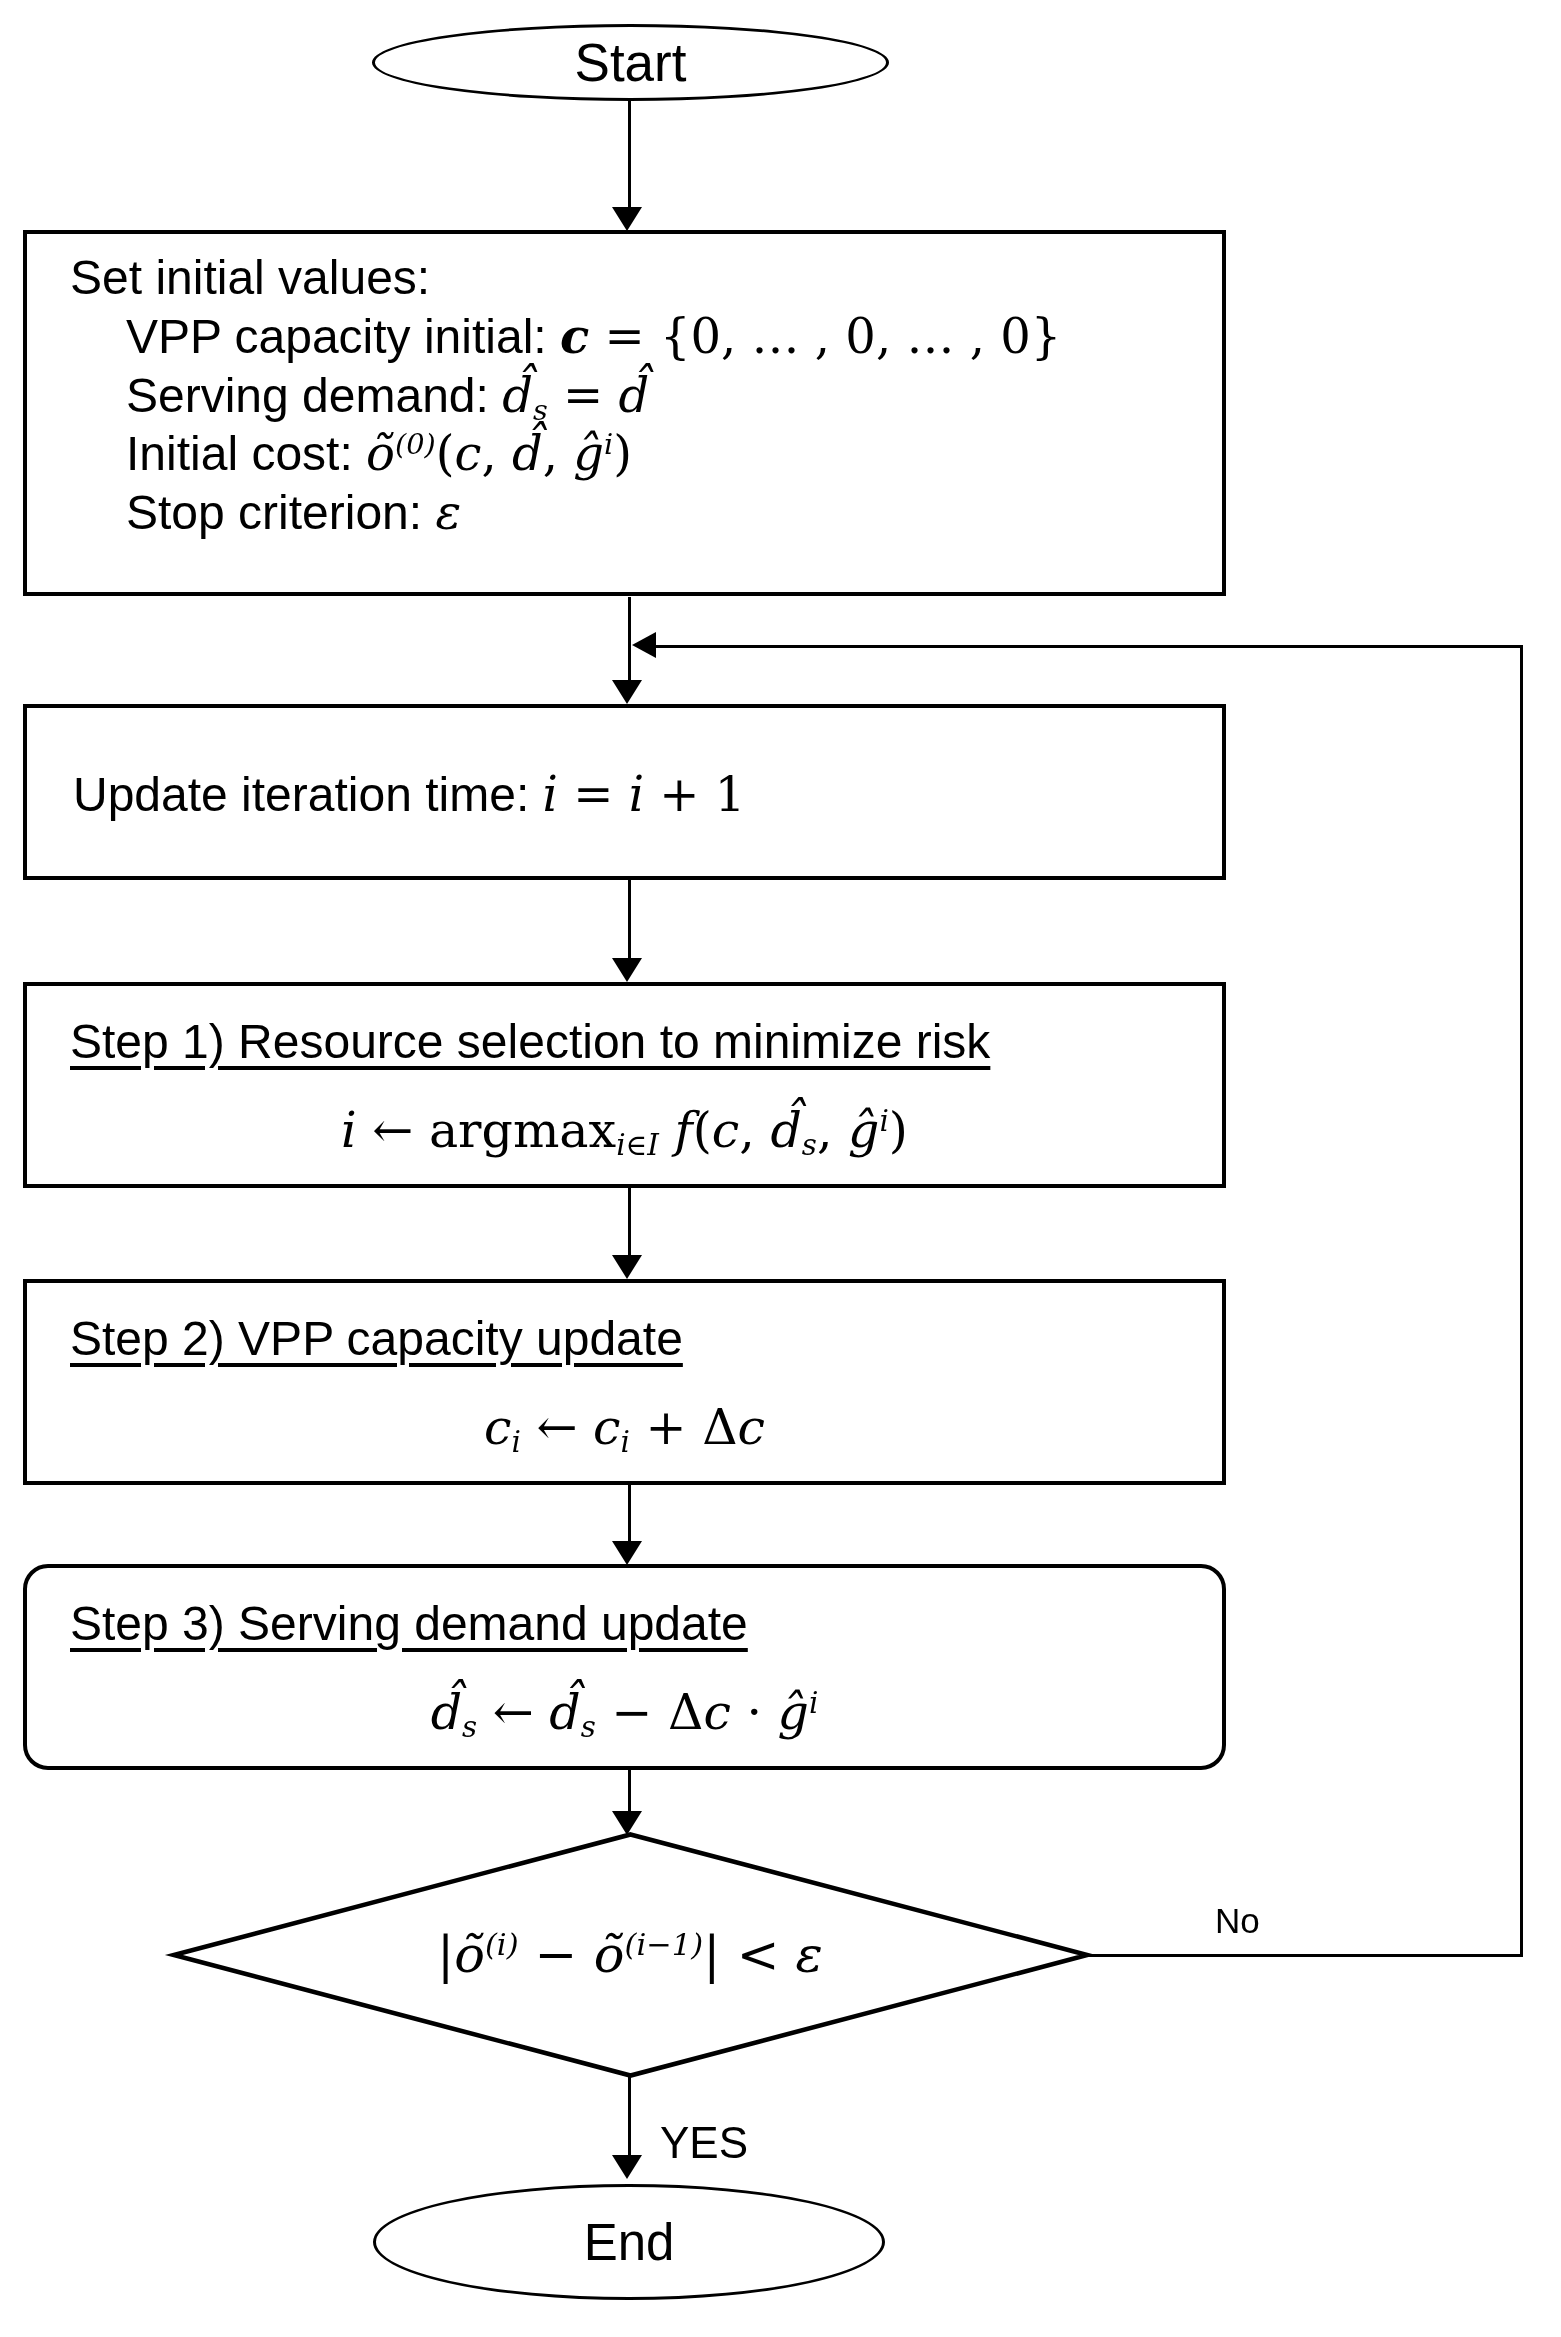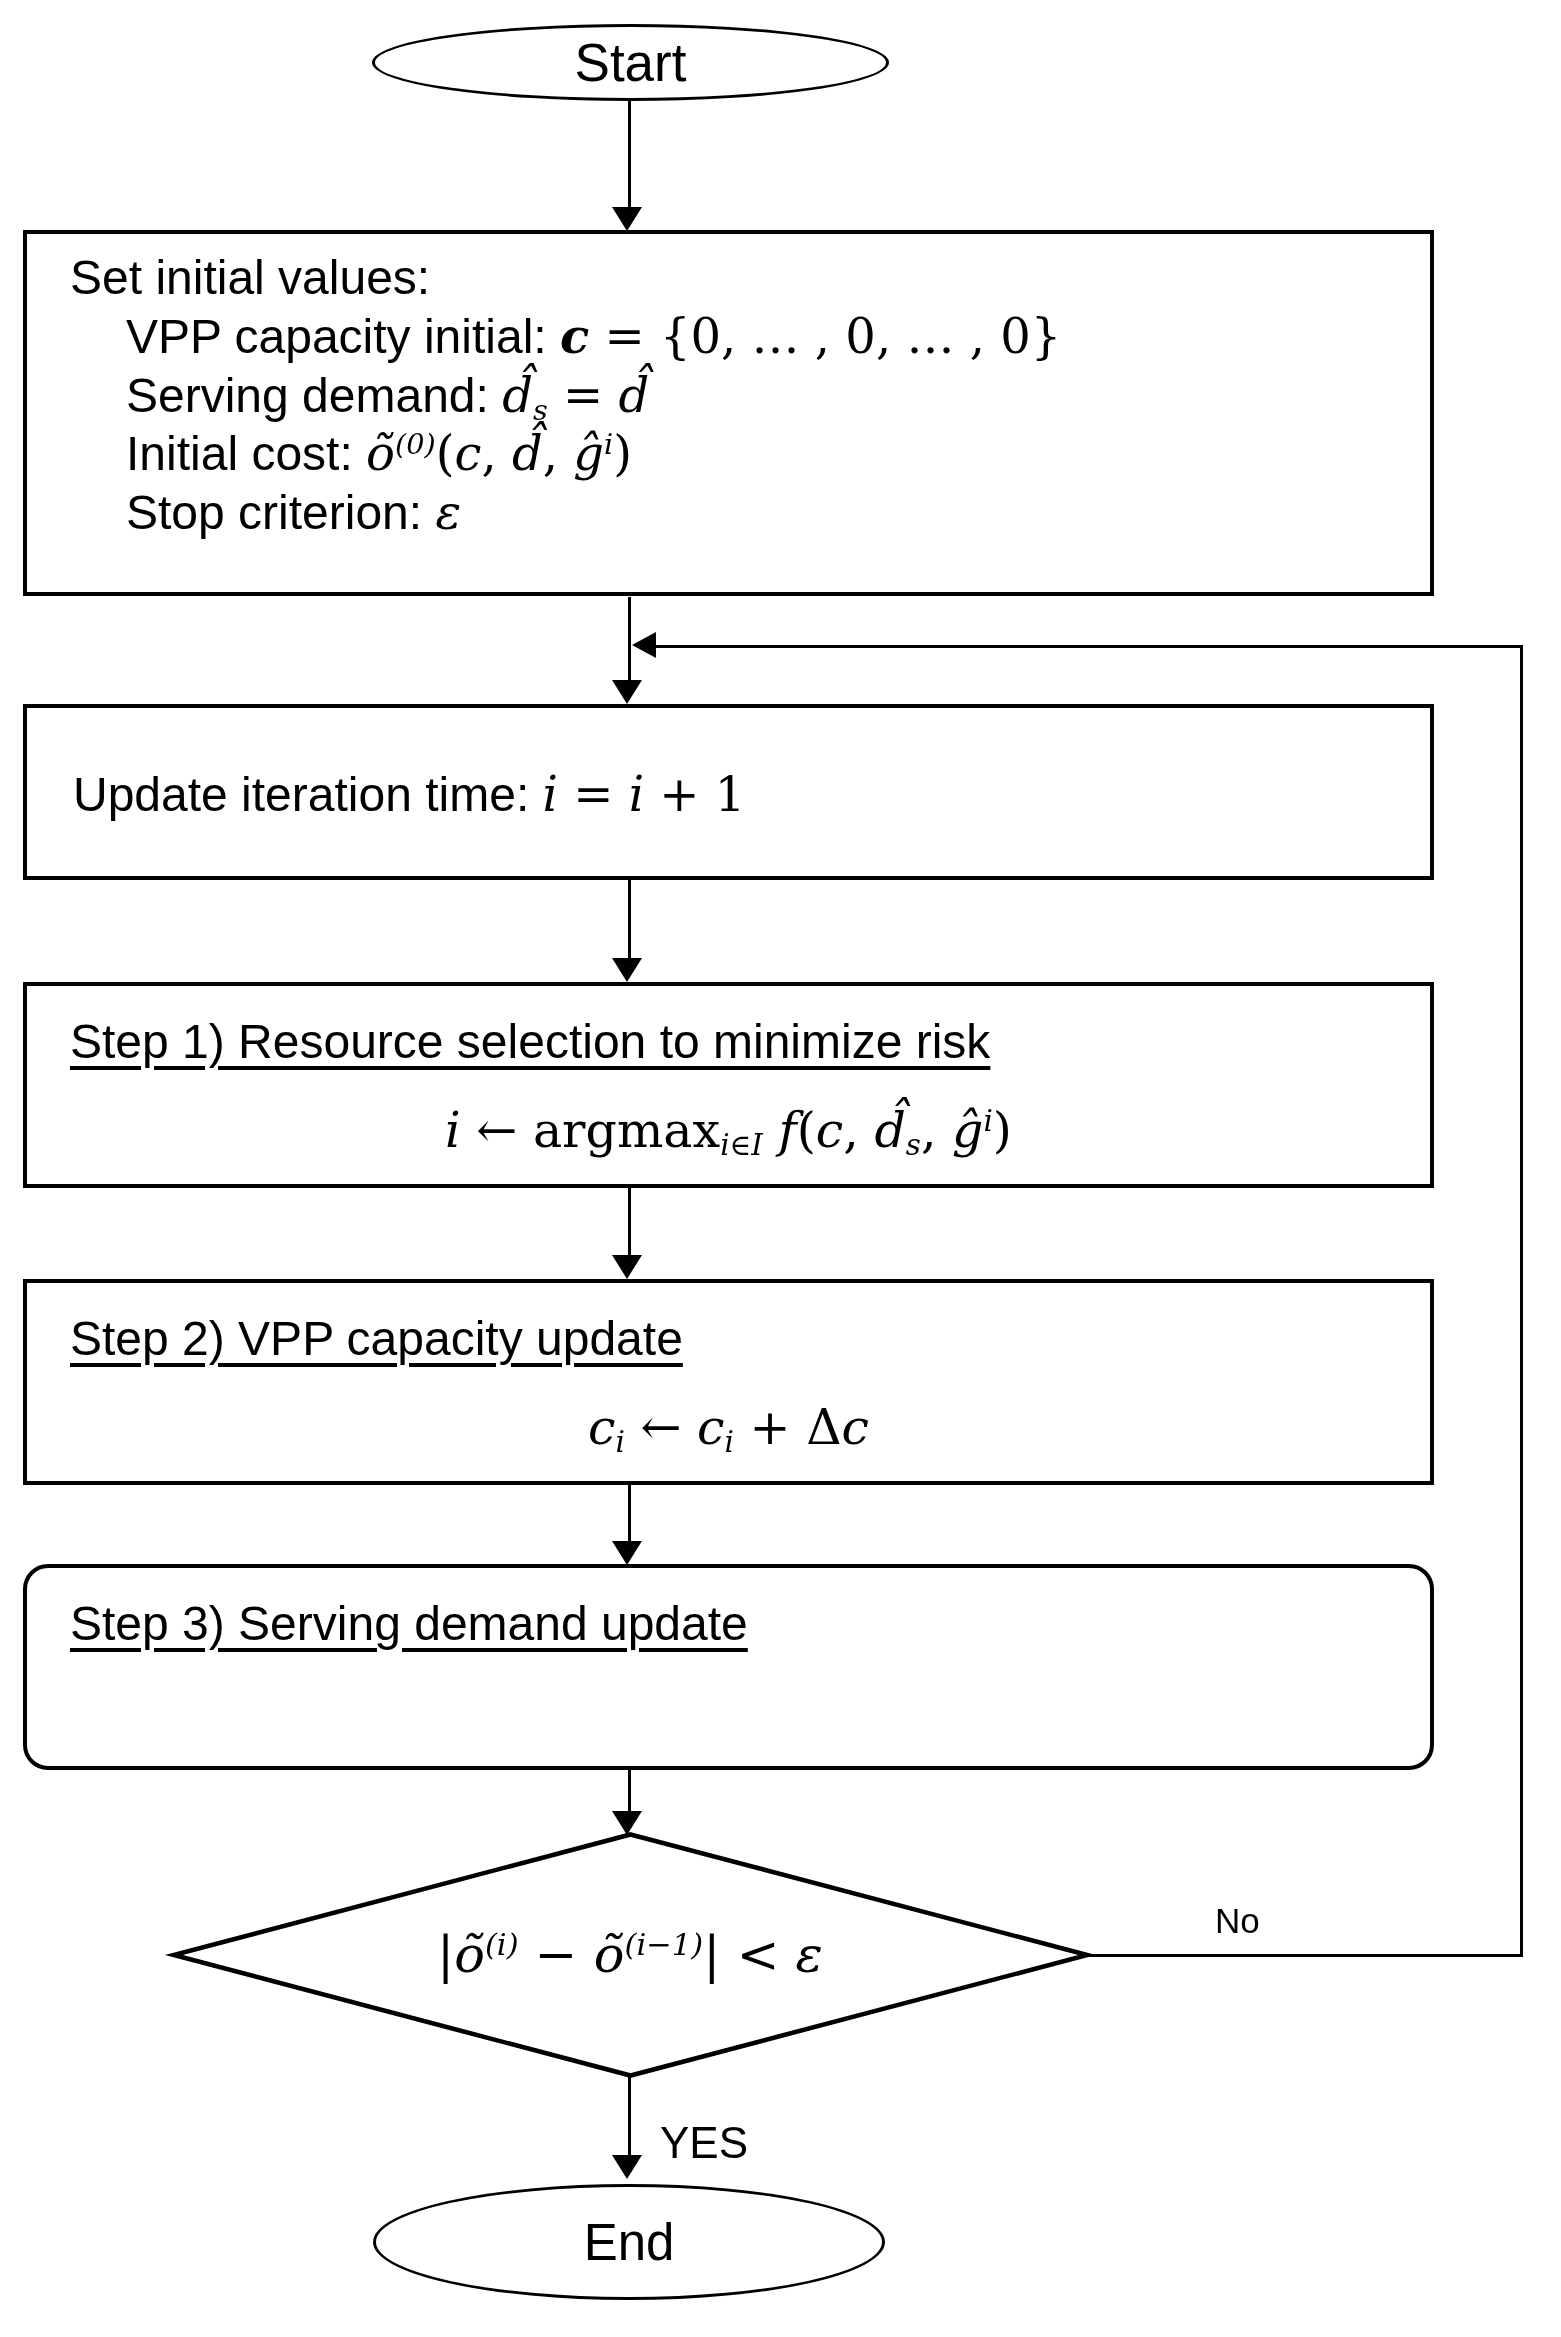--- a/index.html
+++ b/index.html
@@ -22,21 +22,21 @@
     border-radius:50%;
     background:var(--bg);
     display:flex; align-items:center; justify-content:center;
     box-sizing:border-box;
   }
   .terminator .t-label { font-size:53px; }
 
   
   .pbox {
     position:absolute;
-    left:23px; width:1411px;
+    left:23px; width:1203px;
     border:4.6px solid var(--stroke);
     background:var(--bg);
     box-sizing:border-box;
   }
   .bline {
     position:absolute;
     white-space:nowrap;
     font-size:48px;
     line-height:58px;
   }
@@ -149,20 +149,21 @@
   <div class="pbox" style="top:1279px; height:206px;">
     <div class="step-title">Step 2) VPP capacity update</div>
     <div class="formula-line"><span class="seg v">c</span><span class="seg sub">i</span><span class="seg r"> ← </span><span class="seg v">c</span><span class="seg sub">i</span><span class="seg r"> + Δ</span><span class="seg v">c</span></div>
   </div>
 
   <div class="vline" style="left:628px; top:1485px; height:56px;"></div>
   <div class="ah-down" style="left:612px; top:1541px;"></div>
 
   <div class="pbox" style="top:1564px; height:206px;border-radius:25px;">
     <div class="step-title">Step 3) Serving demand update</div>
+    <div class="formula-line"><span class="seg v">d̂</span><span class="seg sub">s</span><span class="seg r"> ← </span><span class="seg v">d̂</span><span class="seg sub">s</span><span class="seg r"> − Δ</span><span class="seg v">c</span><span class="seg r"> · </span><span class="seg v">ĝ</span><span class="seg sup">i</span></div>
   </div>
 
   <div class="vline" style="left:628px; top:1770px; height:41px;"></div>
   <div class="ah-down" style="left:612px; top:1811px;"></div>
 
   <svg class="diamond-svg" width="1005" height="274" viewBox="0 0 1100 300">
     <polygon points="550,18 1050,150 550,282 50,150" style="fill:var(--bg); stroke:var(--stroke); stroke-width:5;"></polygon>
   </svg>
   <div class="diamond-formula"><span class="seg r">|</span><span class="seg v">õ</span><span class="seg sup">(i)</span><span class="seg r"> − </span><span class="seg v">õ</span><span class="seg sup">(i−1)</span><span class="seg r">| &lt; </span><span class="seg v">ε</span></div>
 

